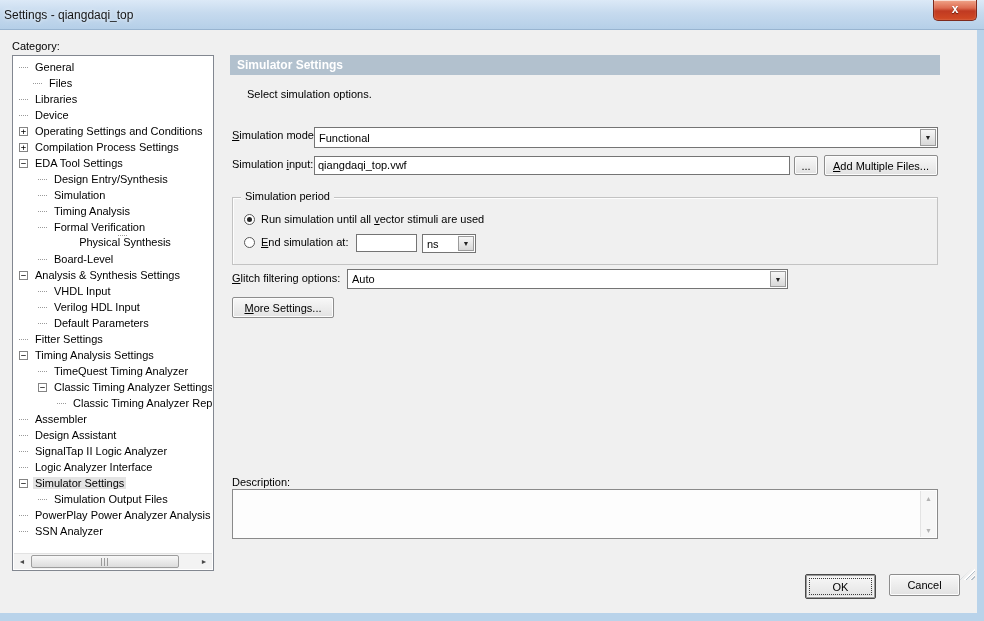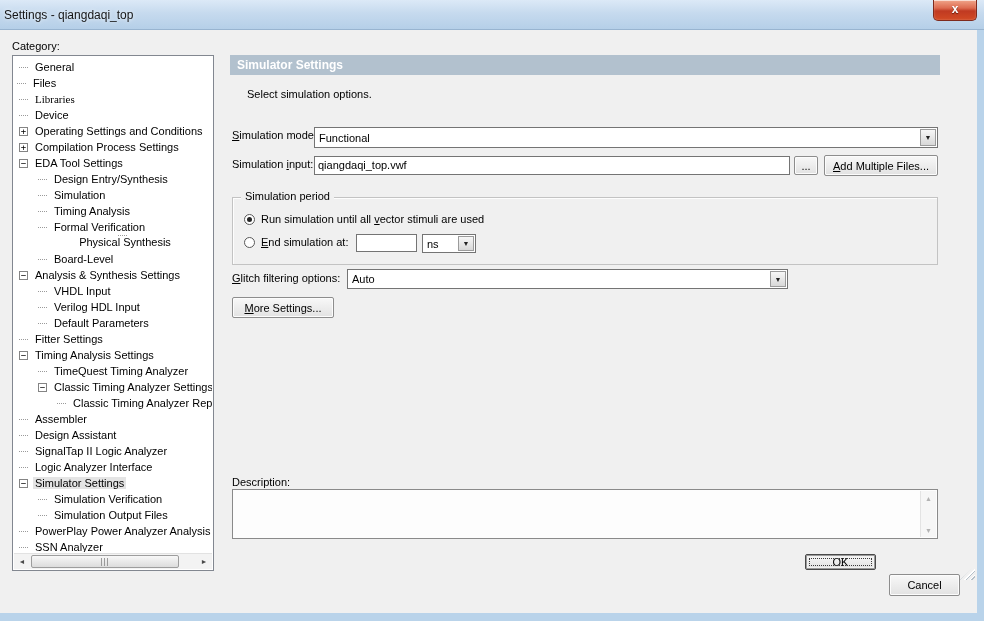--- a/index.html
+++ b/index.html
@@ -111,25 +111,25 @@
 <div class="client">
 
   <span class="category-label">Category:</span>
 
   <div class="tree-box">
     <div class="tree-rows">
         <div class="tree-row" style="padding-left: 5px;">
           <span class="leaf-dash"></span>
           <span class="tree-label">General</span>
         </div>
-        <div class="tree-row" style="padding-left: 3px;">
+        <div class="tree-row" style="padding-left: 19px;">
           <span class="leaf-dash"></span>
           <span class="tree-label">Files</span>
         </div>
-        <div class="tree-row" style="padding-left: 5px; font-family: Liberation Serif, serif;">
+        <div class="tree-row" style="padding-left: 5px;">
           <span class="leaf-dash"></span>
           <span class="tree-label">Libraries</span>
         </div>
         <div class="tree-row" style="padding-left: 5px;">
           <span class="leaf-dash"></span>
           <span class="tree-label">Device</span>
         </div>
         <div class="tree-row" style="padding-left: 5px;">
           <span class="expander">+</span>
           <span class="tree-label">Operating Settings and Conditions</span>
@@ -214,24 +214,20 @@
           <span class="leaf-dash"></span>
           <span class="tree-label">SignalTap II Logic Analyzer</span>
         </div>
         <div class="tree-row" style="padding-left: 5px;">
           <span class="leaf-dash"></span>
           <span class="tree-label">Logic Analyzer Interface</span>
         </div>
         <div class="tree-row" style="padding-left: 5px;">
           <span class="expander">−</span>
           <span class="tree-label selected">Simulator Settings</span>
-        </div>
-        <div class="tree-row" style="padding-left: 24px;">
-          <span class="leaf-dash"></span>
-          <span class="tree-label">Simulation Verification</span>
         </div>
         <div class="tree-row" style="padding-left: 24px;">
           <span class="leaf-dash"></span>
           <span class="tree-label">Simulation Output Files</span>
         </div>
         <div class="tree-row" style="padding-left: 5px;">
           <span class="leaf-dash"></span>
           <span class="tree-label">PowerPlay Power Analyzer Analysis</span>
         </div>
         <div class="tree-row" style="padding-left: 5px;">
@@ -291,18 +287,18 @@
 
   <span class="form-label" style="left:232px; top:446px;">Description:</span>
   <div class="desc-box">
     <span style="position:absolute; left:4px; top:2px;"></span>
     <div class="vscroll">
       <div class="vs-arrow vs-up">▲</div>
       <div class="vs-arrow vs-down">▼</div>
     </div>
   </div>
 
-  <div class="btn btn-default" style="left:805px; top:524px; width:71px; height:16px;">OK</div>
+  <div class="btn btn-default" style="left:805px; top:544px; width:71px; height:25px;">OK</div>
   <div class="btn" style="left:889px; top:544px; width:71px; height:22px;">Cancel</div>
 
 </div>
 
 <div class="resize-grip"></div>
 
 </body></html>

